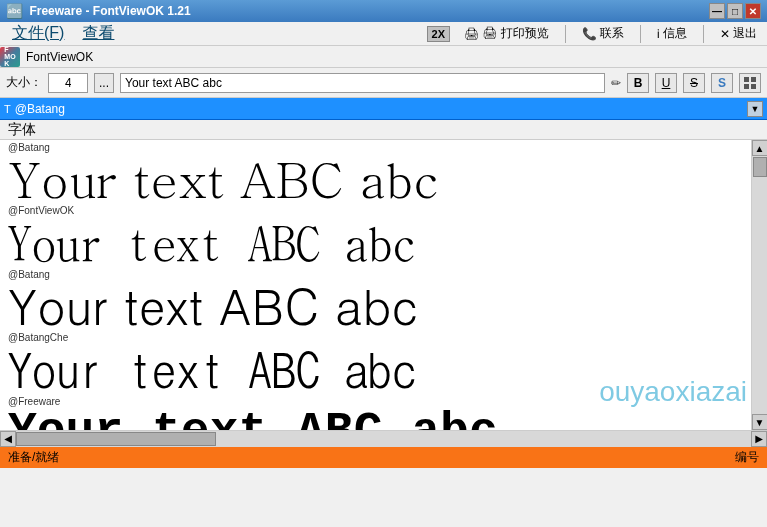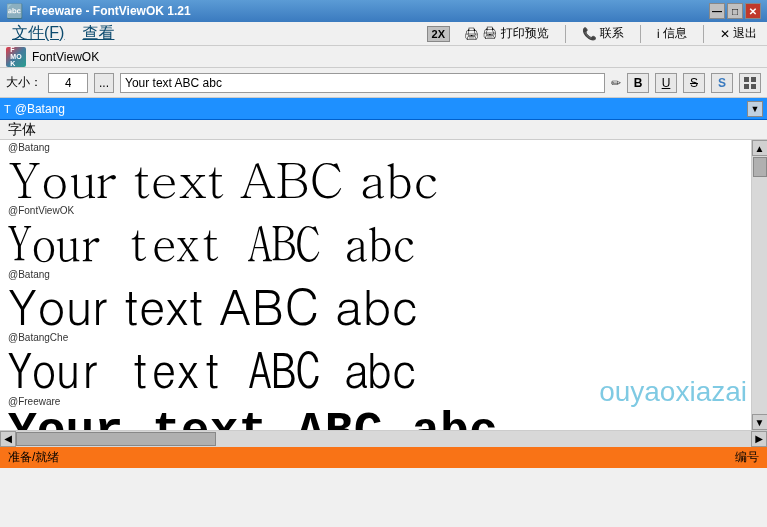--- a/index.html
+++ b/index.html
@@ -52,21 +52,21 @@
       border: none; background: transparent;
     }
     .toolbar-sep { width: 1px; height: 18px; background: #aaa; margin: 0 2px; }
 
     
     #app-bar {
       background: #f0f0f0;
       height: 22px;
       display: flex;
       align-items: center;
-      padding: 0 6px;
+      padding: 0 0;
       border-bottom: 1px solid #ccc;
       font-size: 12px;
     }
     .app-icon {
       width: 20px; height: 20px; margin-right: 6px;
       background: linear-gradient(135deg, #e63946, #457b9d, #2a9d8f);
       border-radius: 2px;
       display: flex; align-items: center; justify-content: center;
       font-size: 8px; color: white; font-weight: bold;
     }

